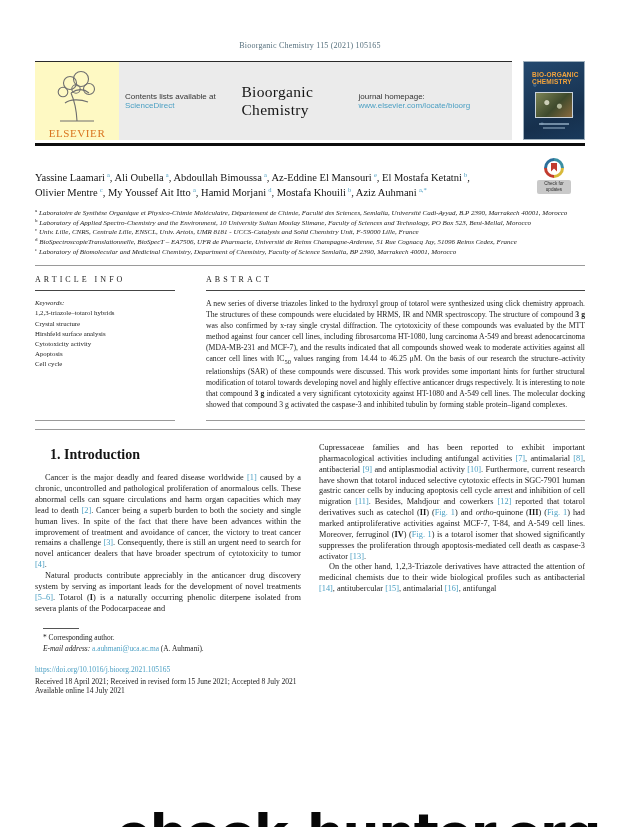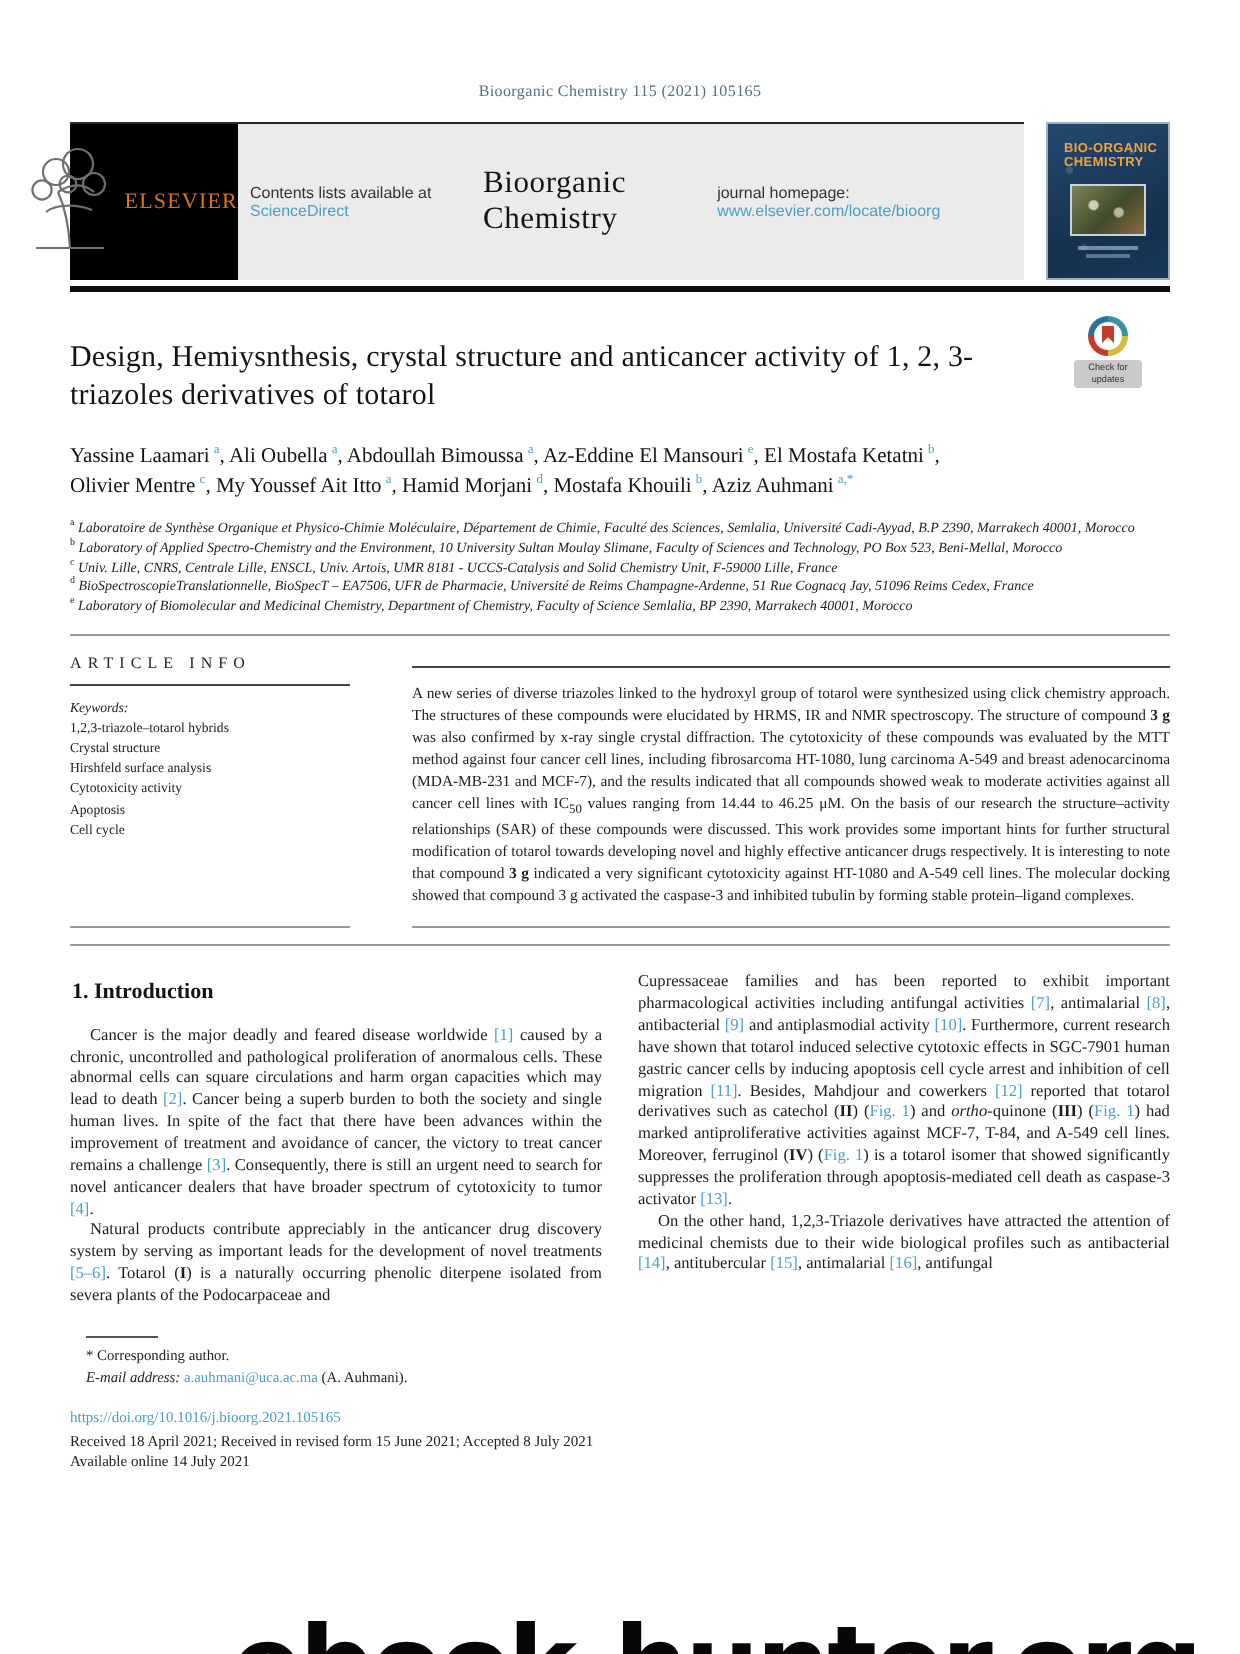--- a/index.html
+++ b/index.html
@@ -10,21 +10,21 @@
   .link{color:#4a9fc3;text-decoration:none;}
   .ref{color:#4a9fc3;}
   sup{line-height:0;}
 
   
   .journal-ref{padding-top:41px;text-align:center;font-size:8px;color:#56707d;letter-spacing:.2px;}
 
   
   .banner{margin:11px 35px 0 35px;display:flex;align-items:stretch;height:79px;}
   .banner-main{flex:1;display:flex;border-top:1.5px solid #2a2a2a;}
-  .logo-col{width:84px;display:flex;flex-direction:row;align-items:center;justify-content:flex-end;padding:3px 0 1px 0;background:#000000;}
+  .logo-col{width:84px;display:flex;flex-direction:column;align-items:center;justify-content:flex-end;padding:3px 0 1px 0;background:#fef9c3;}
   .elsevier-text{font-size:11px;color:#d9731e;letter-spacing:.6px;margin-top:-2px;}
   .gray-box{flex:1;background:#ebebeb;display:flex;flex-direction:row;align-items:center;justify-content:space-between;padding:8px 6px 9px 6px;}
   .contents-line{font-family:"Liberation Sans",sans-serif;font-size:8px;color:#333;}
   .journal-title{font-size:15.5px;color:#141414;letter-spacing:.3px;}
   .homepage-line{font-family:"Liberation Sans",sans-serif;font-size:8px;color:#333;}
   .cover-col{width:62px;margin-left:11px;position:relative;}
   .cover{width:62px;height:79px;background:
       radial-gradient(circle at 18% 30%, rgba(150,190,220,.25) 0 1.5px, transparent 2px),
       radial-gradient(circle at 70% 18%, rgba(150,190,220,.22) 0 1.2px, transparent 2px),
       radial-gradient(circle at 80% 70%, rgba(150,190,220,.2) 0 1.2px, transparent 2px),
@@ -66,21 +66,21 @@
   .abstract-col{flex:1;border-bottom:1px solid #9a9a9a;padding-bottom:10px;}
   .block-heading{font-size:8px;letter-spacing:.38em;color:#222;}
   .head-rule{border-top:1px solid #444;margin:6px 0 7px 0;}
   .kw-label{font-size:6.8px;font-style:italic;color:#222;line-height:1.5;}
   .kw{font-size:6.8px;color:#222;line-height:1.5;}
   .abstract-text{font-size:7.7px;line-height:1.43;text-align:justify;color:#1d1d1d;}
 
   
   .body-cols{margin:13px 35px 0 35px;display:flex;gap:18px;}
   .col{width:266px;font-size:8.3px;line-height:1.31;text-align:justify;color:#1d1d1d;}
-  .section-heading{font-size:11px;font-weight:bold;margin:3px 0 9px 1px;color:#141414;}
+  .section-heading{font-size:14px;font-weight:bold;margin:3px 0 9px 15px;color:#141414;}
   .para{text-indent:10px;}
   .para.noindent{text-indent:0;}
 
   
   .footnote{margin:14px 35px 0 43px;font-size:7.4px;line-height:1.45;color:#222;}
   .fn-rule{width:36px;border-top:1px solid #555;margin-bottom:4px;}
   .footer{margin:10px 35px 0 35px;font-size:7.5px;line-height:1.3;color:#222;}
   .footer .doi{display:block;margin-bottom:2px;}
 
   
@@ -130,21 +130,20 @@
       </div>
       <div class="cover-photo"></div>
       <div class="cover-bar"></div>
       <div class="cover-bar2"></div>
     </div>
   </div>
 </div>
 <div class="rule-thick"></div>
 
 <div class="title-row">
-  <div class="article-title">Design, Hemiysnthesis, crystal structure and anticancer activity of 1, 2, 3-triazoles derivatives of totarol</div>
   <div class="update-badge">
     <div class="badge-circle">
       <div class="badge-bookmark"></div>
     </div>
     <div class="badge-label">
       <div>Check for</div>
       <div>updates</div>
     </div>
   </div>
 </div>
@@ -169,20 +168,21 @@
     <div>
         <div class="kw">1,2,3-triazole–totarol hybrids</div>
         <div class="kw">Crystal structure</div>
         <div class="kw">Hirshfeld surface analysis</div>
         <div class="kw">Cytotoxicity activity</div>
         <div class="kw">Apoptosis</div>
         <div class="kw">Cell cycle</div>
       </div>
   </div>
   <div class="abstract-col">
+    <div class="block-heading">ABSTRACT</div>
     <div class="head-rule"></div>
     <div class="abstract-text">A new series of diverse triazoles linked to the hydroxyl group of totarol were synthesized using click chemistry approach. The structures of these compounds were elucidated by HRMS, IR and NMR spectroscopy. The structure of compound <b>3 g</b> was also confirmed by x-ray single crystal diffraction. The cytotoxicity of these compounds was evaluated by the MTT method against four cancer cell lines, including fibrosarcoma HT-1080, lung carcinoma A-549 and breast adenocarcinoma (MDA-MB-231 and MCF-7), and the results indicated that all compounds showed weak to moderate activities against all cancer cell lines with IC<sub>50</sub> values ranging from 14.44 to 46.25 μM. On the basis of our research the structure–activity relationships (SAR) of these compounds were discussed. This work provides some important hints for further structural modification of totarol towards developing novel and highly effective anticancer drugs respectively. It is interesting to note that compound <b>3 g</b> indicated a very significant cytotoxicity against HT-1080 and A-549 cell lines. The molecular docking showed that compound 3 g activated the caspase-3 and inhibited tubulin by forming stable protein–ligand complexes.</div>
   </div>
 </div>
 
 <div class="divider"></div>
 
 <div class="body-cols">
   <div class="col">
     <div class="section-heading">1. Introduction</div>

